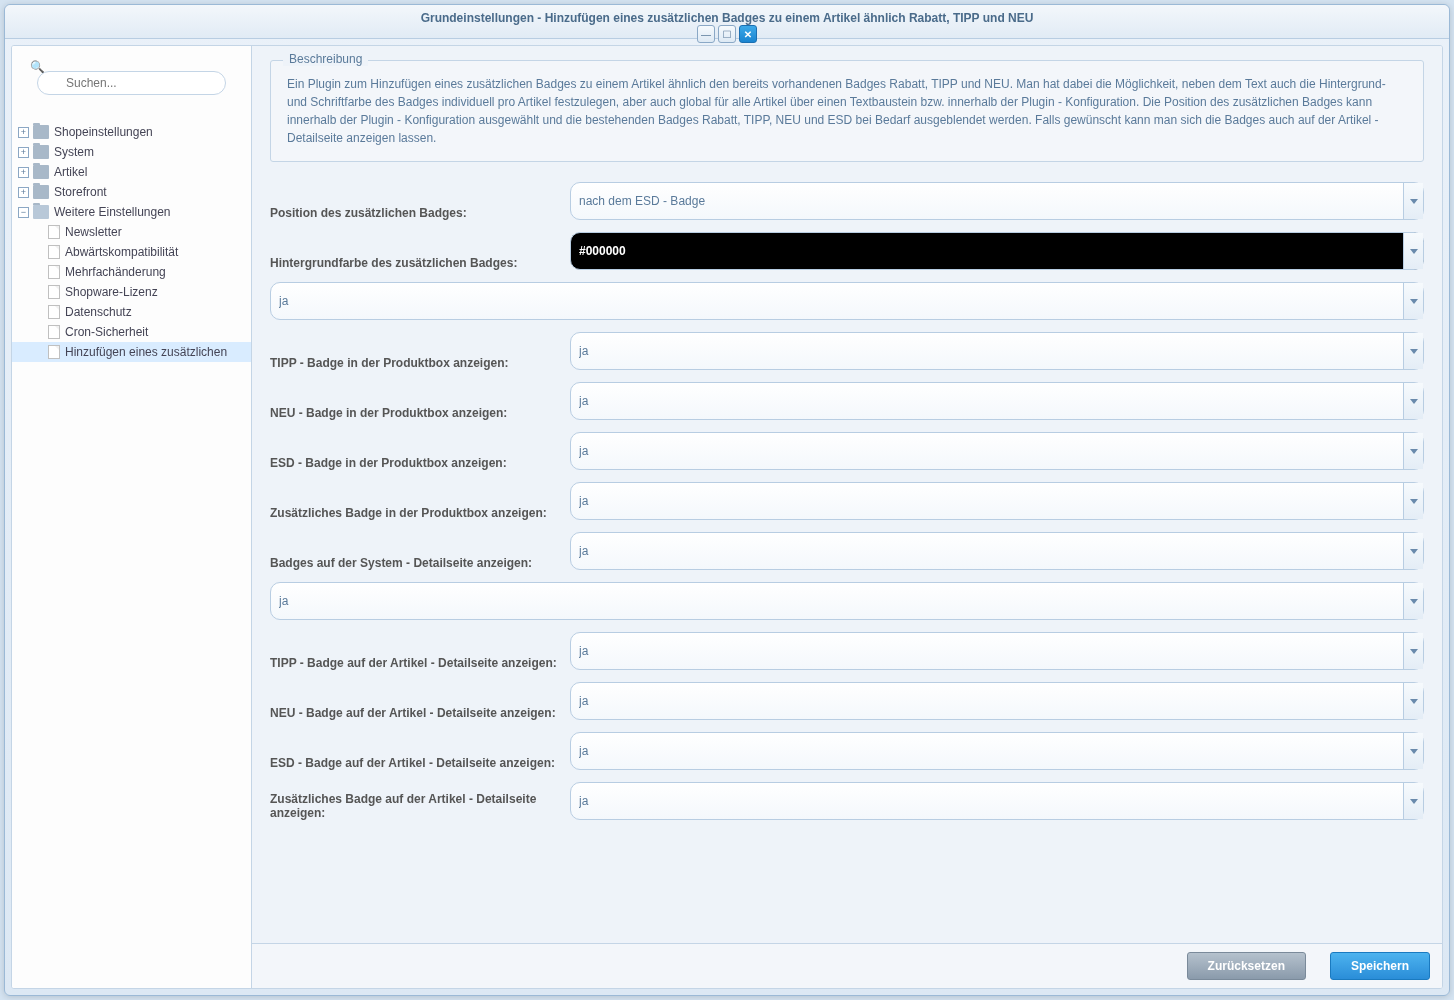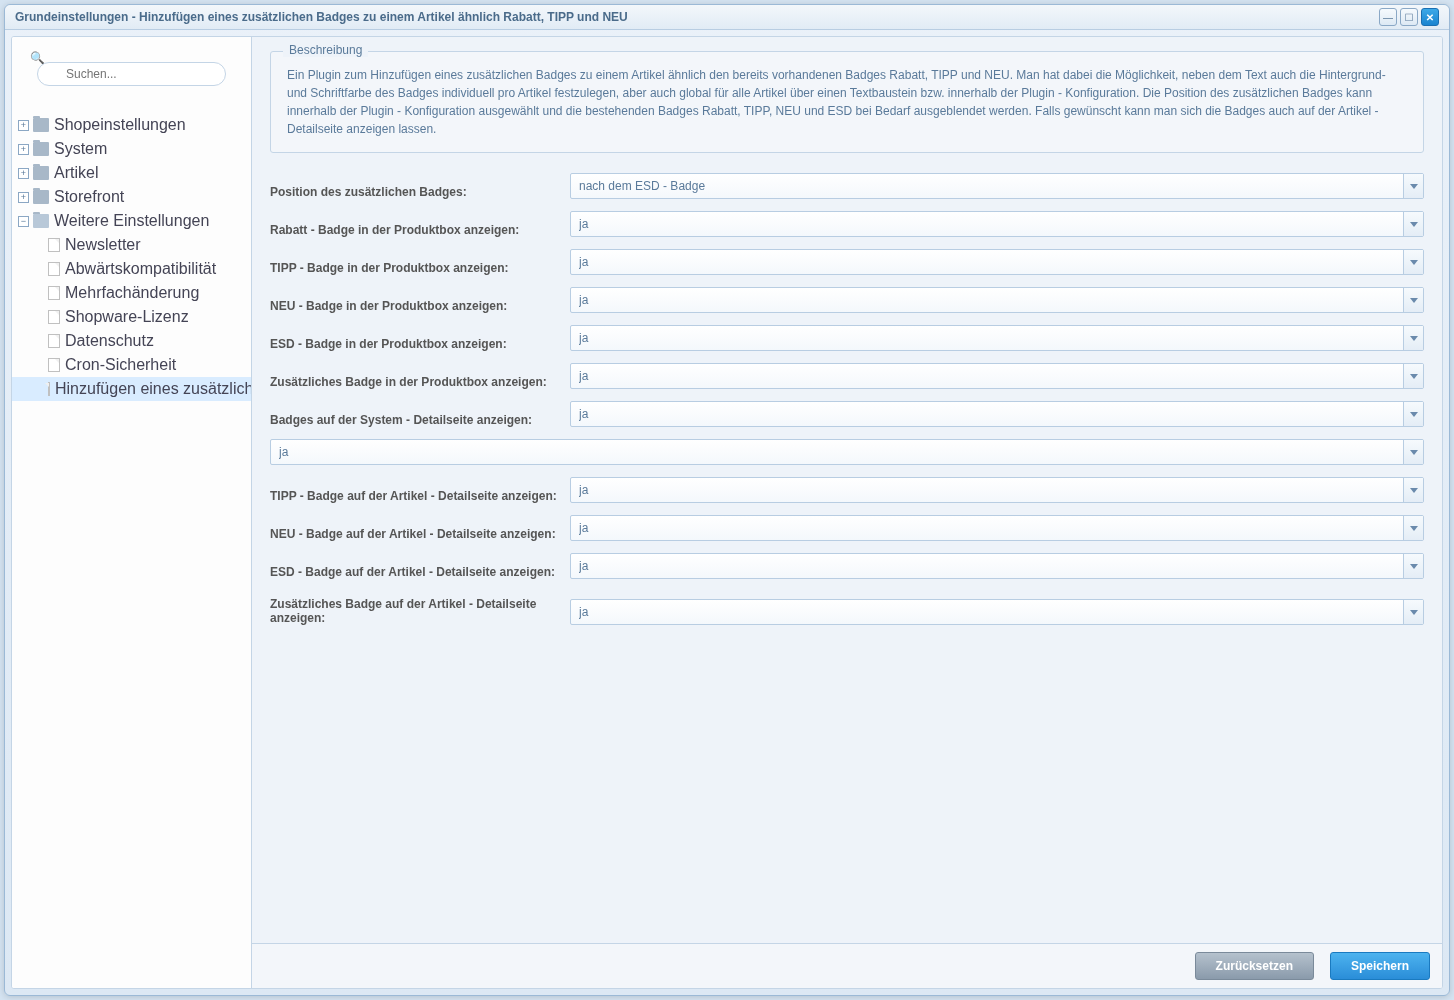--- a/index.html
+++ b/index.html
@@ -22,21 +22,22 @@
   flex-direction: column;
   box-shadow: 0 1px 6px rgba(0,0,0,0.15);
 }
 .titlebar {
   display: flex;
   align-items: center;
   padding: 6px 10px;
   background: linear-gradient(to bottom, #f3f7fb 0%, #e1ebf5 100%);
   border-bottom: 1px solid #b8cde2;
   border-radius: 6px 6px 0 0;
-  height: 25px;
+  height: 34px;
+  flex-direction: column;
 }
 .titlebar-title {
   font-weight: bold;
   color: #4a6b8a;
   font-size: 12px;
   flex: 1;
 }
 .win-controls { display: flex; gap: 3px; }
 .win-btn {
   width: 18px; height: 18px;
@@ -130,21 +131,21 @@
   width: 12px; height: 14px;
   position: relative;
 }
 .file-icon::after {
   content: "";
   position: absolute;
   top: 0; right: 0;
   border-top: 4px solid #f0f0f0;
   border-left: 4px solid transparent;
 }
-.tree-label { font-size: 16px; color: #445; text-align: center; }
+.tree-label { font-size: 12px; color: #445; text-align: center; }
 .tree-item.level1 { padding-left: 6px; }
 .tree-item.level2 { padding-left: 36px; }
 .main {
   flex: 1;
   display: flex;
   flex-direction: column;
   background: #eef3f9;
 }
 .main-scroll {
   flex: 1;
@@ -186,23 +187,23 @@
   padding-top: 6px;
   padding-right: 10px;
 }
 .form-field {
   flex: 1;
   position: relative;
 }
 .combo {
   display: flex;
   border: 1px solid #b8cde2;
-  border-radius: 2px;
+  border-radius: 10px;
   background: linear-gradient(to bottom, #ffffff, #f4f8fc);
-  height: 26px;
+  height: 38px;
 }
 .combo-input {
   flex: 1;
   border: none;
   background: transparent;
   padding: 0 8px;
   font-size: 12px;
   color: #5a7a9a;
   outline: none;
 }
@@ -216,21 +217,21 @@
   background: linear-gradient(to bottom, #f6fafd, #e4edf6);
   cursor: pointer;
 }
 .combo-trigger svg { width: 8px; height: 5px; }
 .footer {
   border-top: 1px solid #c4d5e6;
   background: #f3f6fa;
   padding: 8px 12px;
   display: flex;
   justify-content: flex-end;
-  gap: 16px;
+  gap: 24px;
 }
 .btn {
   height: 28px;
   padding: 0 20px;
   border-radius: 3px;
   font-size: 12px;
   font-weight: bold;
   cursor: pointer;
   border: 1px solid;
   display: flex; align-items: center;
@@ -341,21 +342,33 @@
                   <input class="combo-input" readonly="" value="nach dem ESD - Badge" style="">
                   <div class="combo-trigger">
                     <svg viewBox="0 0 8 5">
                       <path d="M0 0 L8 0 L4 5 Z" fill="#6a8aac"></path>
                     </svg>
                   </div>
                 </div>
               </div>
             </div>
             <div class="form-row">
-              <div class="form-label">Rabatt - Badge in der Produktbox anzeigen:</div>
+              <div class="form-label">Hintergrundfarbe des zusätzlichen Badges:</div>
+              <div class="form-field">
+                <div class="combo black">
+                  <input class="combo-input" readonly="" value="#000000" style="">
+                  <div class="combo-trigger">
+                    <svg viewBox="0 0 8 5">
+                      <path d="M0 0 L8 0 L4 5 Z" fill="#6a8aac"></path>
+                    </svg>
+                  </div>
+                </div>
+              </div>
+            </div>
+            <div class="form-row">
               <div class="form-field">
                 <div class="combo ">
                   <input class="combo-input" readonly="" value="ja" style="">
                   <div class="combo-trigger">
                     <svg viewBox="0 0 8 5">
                       <path d="M0 0 L8 0 L4 5 Z" fill="#6a8aac"></path>
                     </svg>
                   </div>
                 </div>
               </div>

